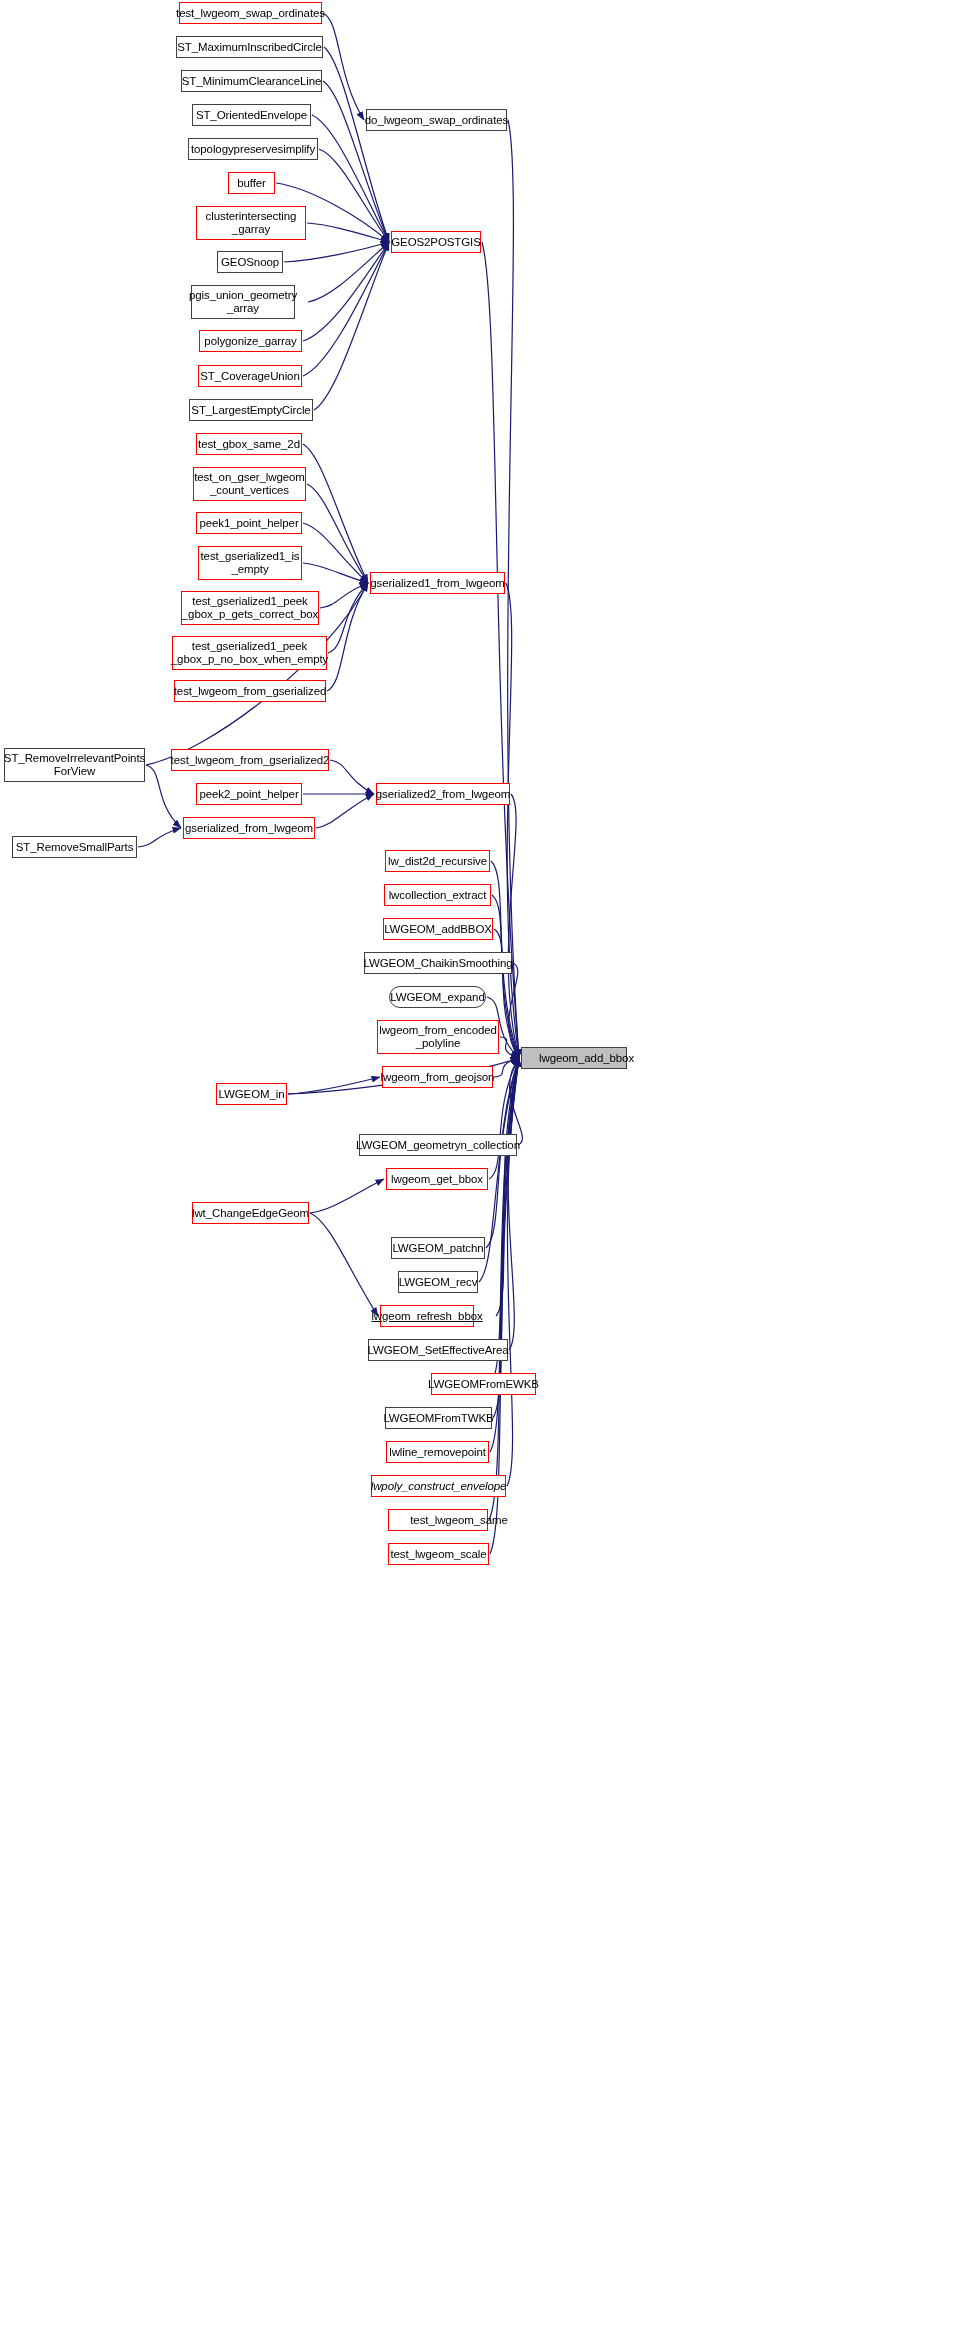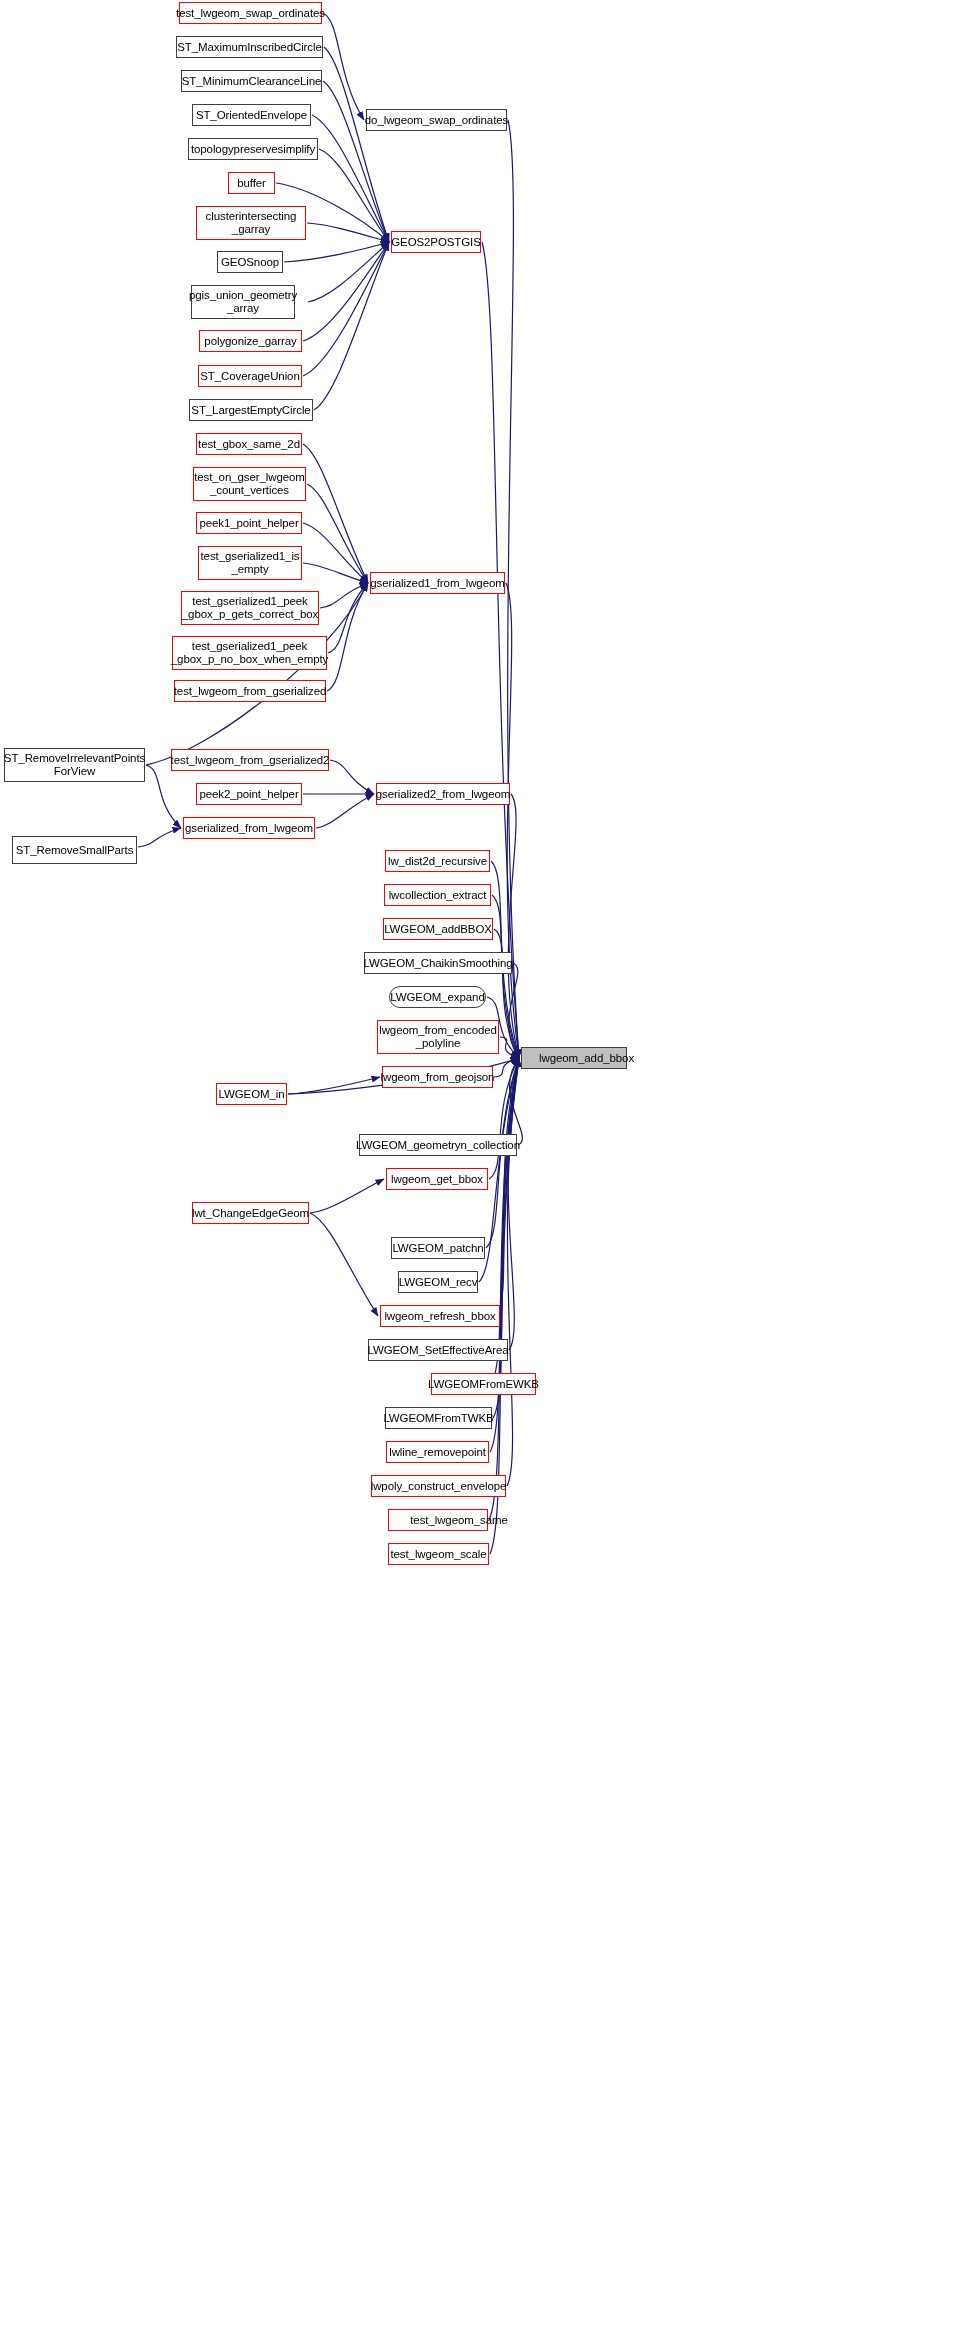--- a/index.html
+++ b/index.html
@@ -140,42 +140,42 @@
       <div class="node red" style="left: 181px; top: 591px; width: 138px; height: 34px;">test_gserialized1_peek
 _gbox_p_gets_correct_box</div>
       <div class="node red" style="left: 172px; top: 636px; width: 155px; height: 34px;">test_gserialized1_peek
 _gbox_p_no_box_when_empty</div>
       <div class="node red" style="left: 174px; top: 680px; width: 152px; height: 22px;">test_lwgeom_from_gserialized</div>
       <div class="node black" style="left: 4px; top: 748px; width: 141px; height: 34px;">ST_RemoveIrrelevantPoints
 ForView</div>
       <div class="node red" style="left: 171px; top: 749px; width: 158px; height: 22px;">test_lwgeom_from_gserialized2</div>
       <div class="node red" style="left: 196px; top: 783px; width: 106px; height: 22px;">peek2_point_helper</div>
       <div class="node red" style="left: 183px; top: 817px; width: 132px; height: 22px;">gserialized_from_lwgeom</div>
-      <div class="node black" style="left: 12px; top: 836px; width: 125px; height: 28px;">ST_RemoveSmallParts</div>
+      <div class="node black" style="left: 12px; top: 836px; width: 125px; height: 22px;">ST_RemoveSmallParts</div>
       <div class="node red" style="left: 391px; top: 231px; width: 90px; height: 22px;">GEOS2POSTGIS</div>
       <div class="node black" style="left: 366px; top: 109px; width: 141px; height: 22px;">do_lwgeom_swap_ordinates</div>
       <div class="node red" style="left: 370px; top: 572px; width: 135px; height: 22px;">gserialized1_from_lwgeom</div>
       <div class="node red" style="left: 376px; top: 783px; width: 134px; height: 22px;">gserialized2_from_lwgeom</div>
       <div class="node red" style="left: 385px; top: 850px; width: 105px; height: 22px;">lw_dist2d_recursive</div>
       <div class="node red" style="left: 384px; top: 884px; width: 107px; height: 22px;">lwcollection_extract</div>
       <div class="node red" style="left: 383px; top: 918px; width: 110px; height: 22px;">LWGEOM_addBBOX</div>
       <div class="node black" style="left: 364px; top: 952px; width: 148px; height: 22px;">LWGEOM_ChaikinSmoothing</div>
       <div class="node black" style="left: 389px; top: 986px; width: 97px; height: 22px; border-radius: 11px;">LWGEOM_expand</div>
       <div class="node red" style="left: 377px; top: 1020px; width: 122px; height: 34px;">lwgeom_from_encoded
 _polyline</div>
       <div class="node red" style="left: 382px; top: 1066px; width: 111px; height: 22px;">lwgeom_from_geojson</div>
       <div class="node red" style="left: 216px; top: 1083px; width: 71px; height: 22px;">LWGEOM_in</div>
       <div class="node black" style="left: 359px; top: 1134px; width: 158px; height: 22px;">LWGEOM_geometryn_collection</div>
       <div class="node red" style="left: 386px; top: 1168px; width: 102px; height: 22px;">lwgeom_get_bbox</div>
       <div class="node red" style="left: 192px; top: 1202px; width: 117px; height: 22px;">lwt_ChangeEdgeGeom</div>
       <div class="node black" style="left: 391px; top: 1237px; width: 94px; height: 22px;">LWGEOM_patchn</div>
       <div class="node black" style="left: 398px; top: 1271px; width: 80px; height: 22px;">LWGEOM_recv</div>
-      <div class="node red" style="left: 380px; top: 1305px; width: 120px; height: 22px;">lwgeom_refresh_bbox</div>
+      <div class="node red" style="left: 380px; top: 1305px; width: 94px; height: 22px; text-decoration: underline;">lwgeom_refresh_bbox</div>
       <div class="node black" style="left: 368px; top: 1339px; width: 140px; height: 22px;">LWGEOM_SetEffectiveArea</div>
       <div class="node red" style="left: 385px; top: 1373px; width: 105px; height: 22px; margin-left: 46px;">LWGEOMFromEWKB</div>
       <div class="node black" style="left: 385px; top: 1407px; width: 107px; height: 22px;">LWGEOMFromTWKB</div>
       <div class="node red" style="left: 386px; top: 1441px; width: 103px; height: 22px;">lwline_removepoint</div>
-      <div class="node red" style="left: 371px; top: 1475px; width: 135px; height: 22px;">lwpoly_construct_envelope</div>
+      <div class="node red" style="left: 371px; top: 1475px; width: 135px; height: 22px; font-style: italic;">lwpoly_construct_envelope</div>
       <div class="node red" style="left: 388px; top: 1509px; width: 100px; height: 22px; padding-left: 45px;">test_lwgeom_same</div>
       <div class="node red" style="left: 388px; top: 1543px; width: 101px; height: 22px;">test_lwgeom_scale</div>
       <div class="node focus" style="left: 521px; top: 1047px; width: 106px; height: 22px;">lwgeom_add_bbox</div>
     </div>
 </div>
 
 </body></html>

